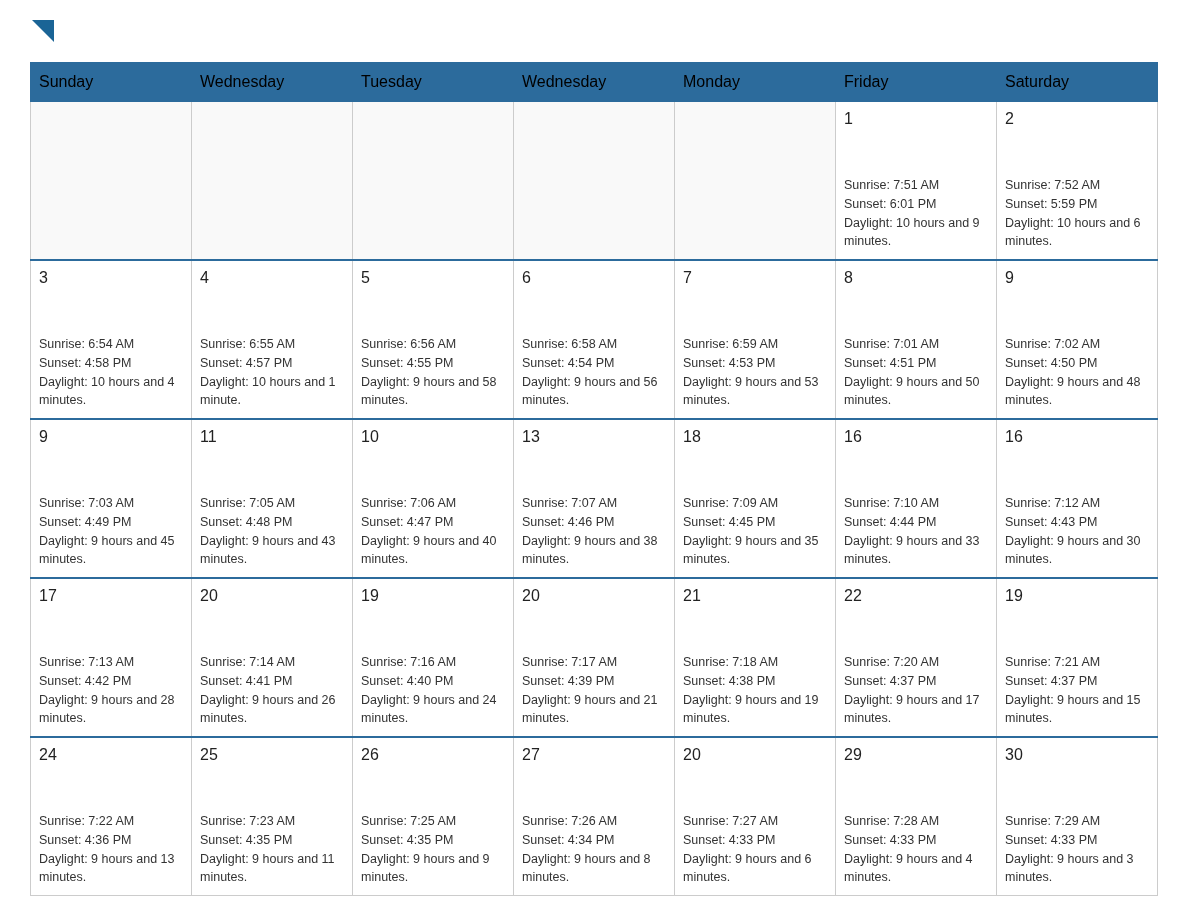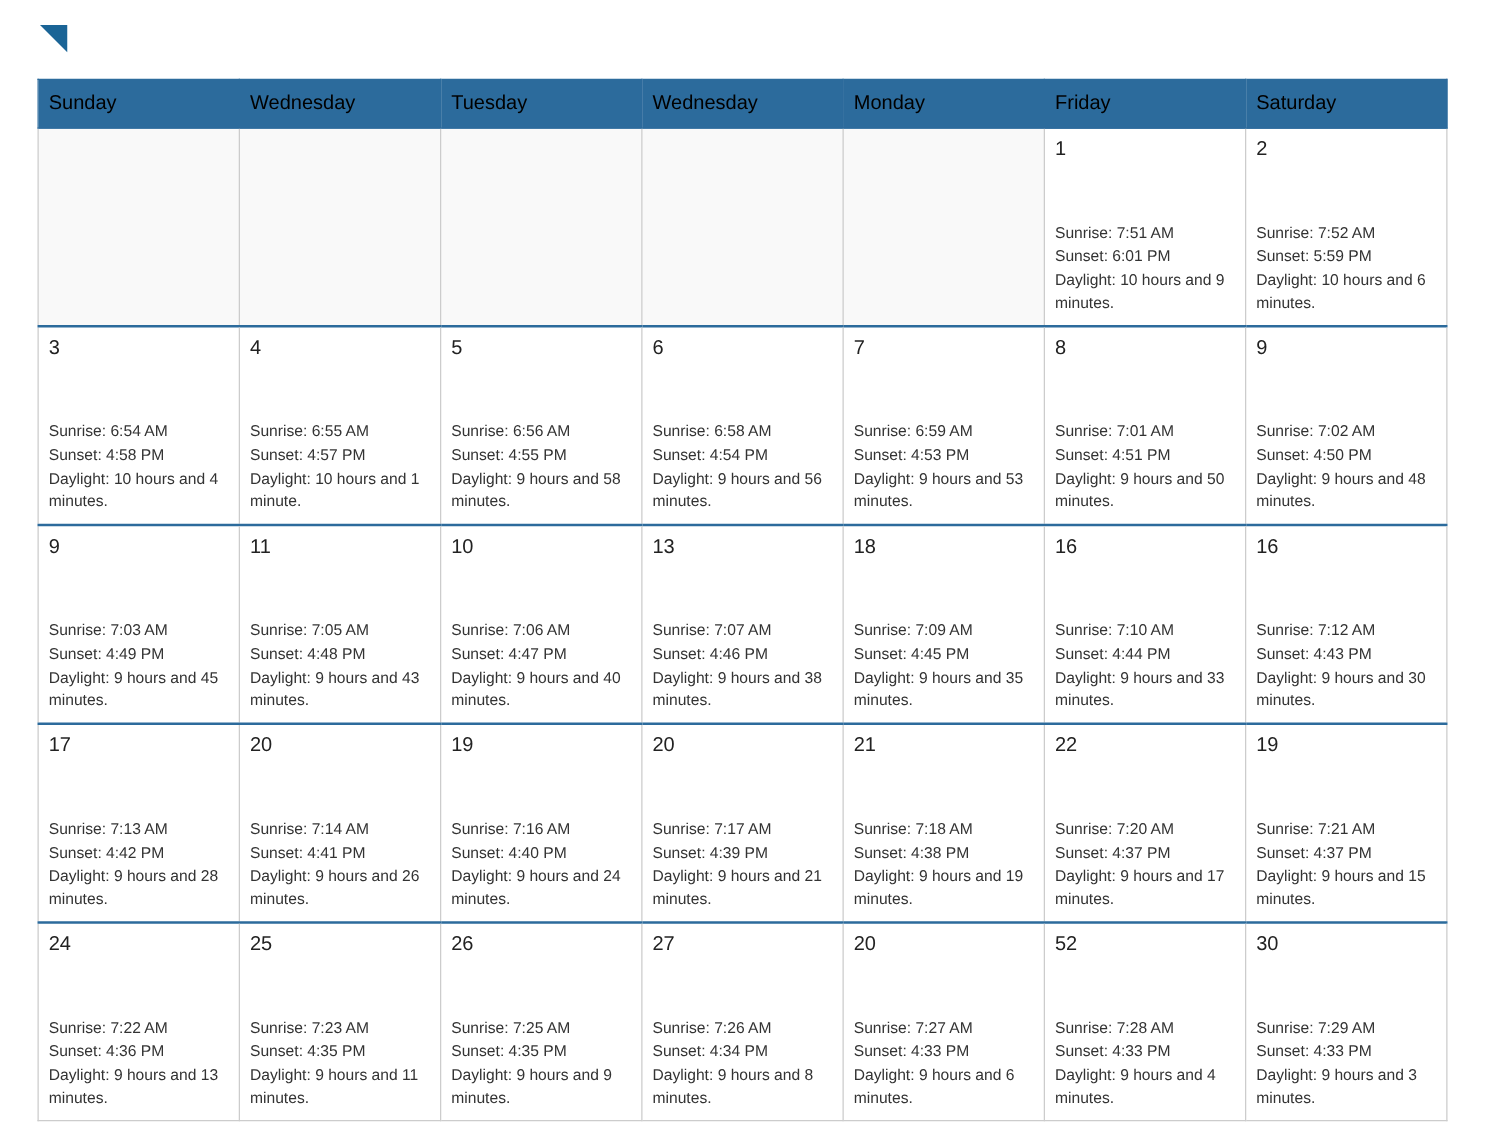--- a/index.html
+++ b/index.html
@@ -234,21 +234,21 @@
         </td>
         <td>
           <span class="day-number">27</span>
           <div class="day-info">Sunrise: 7:26 AM<br>Sunset: 4:34 PM<br>Daylight: 9 hours and 8 minutes.</div>
         </td>
         <td>
           <span class="day-number">20</span>
           <div class="day-info">Sunrise: 7:27 AM<br>Sunset: 4:33 PM<br>Daylight: 9 hours and 6 minutes.</div>
         </td>
         <td>
-          <span class="day-number">52</span>
+          <span class="day-number">29</span>
           <div class="day-info">Sunrise: 7:28 AM<br>Sunset: 4:33 PM<br>Daylight: 9 hours and 4 minutes.</div>
         </td>
         <td>
           <span class="day-number">30</span>
           <div class="day-info">Sunrise: 7:29 AM<br>Sunset: 4:33 PM<br>Daylight: 9 hours and 3 minutes.</div>
         </td>
       </tr>
     </tbody>
 </table>
 

